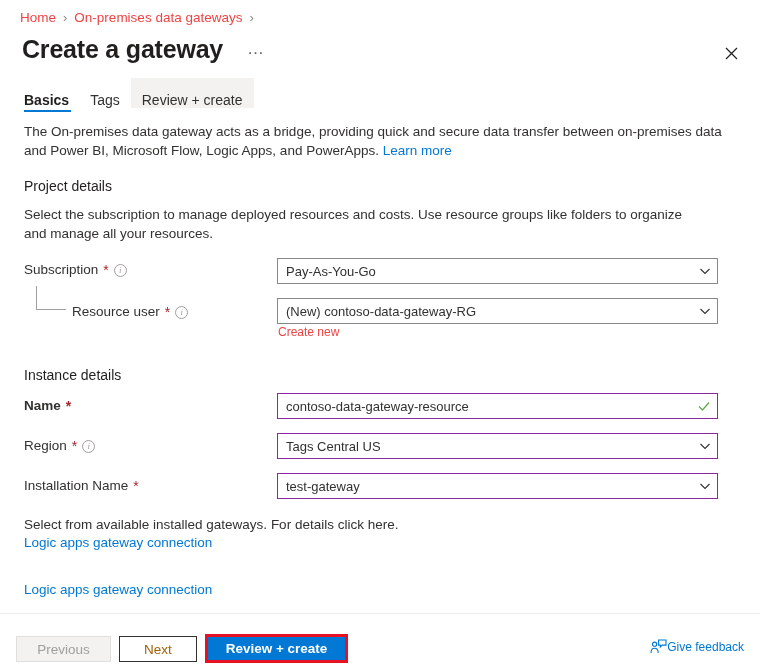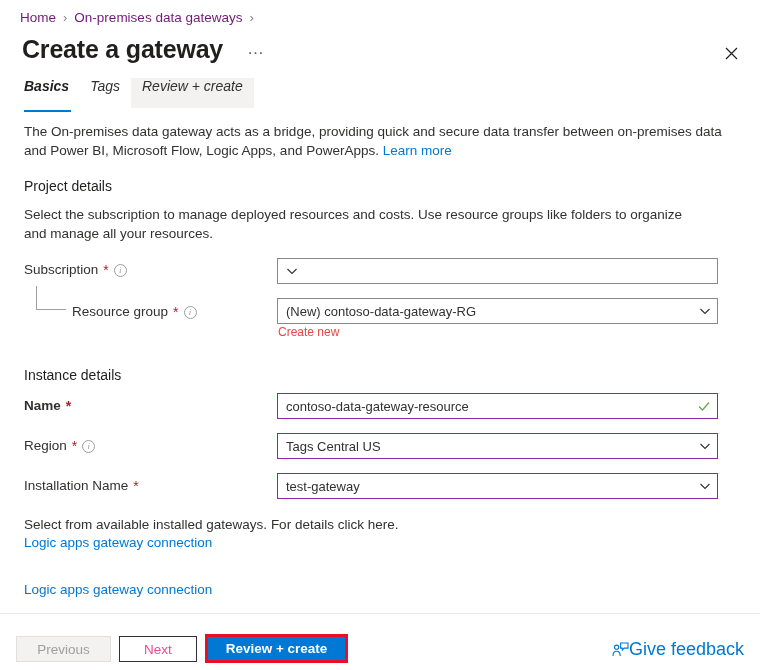--- a/index.html
+++ b/index.html
@@ -12,21 +12,21 @@
     overflow: hidden;
   }
   .page { position: relative; width: 760px; height: 670px; background: #fff; }
 
   
   .breadcrumb {
     position: absolute; left: 20px; top: 10px;
     display: flex; align-items: center; gap: 7px;
     font-size: 13.5px;
   }
-  .bc-link { color: #701a75; cursor: pointer; }
+  .bc-link { color: #ef4444; cursor: pointer; }
   .bc-sep { color: #8a8886; font-size: 13px; line-height: 1; }
 
   
   .title-row {
     position: absolute; left: 22px; top: 36px;
     display: flex; align-items: baseline; gap: 20px;
   }
   .page-title {
     font-size: 25px; font-weight: 600; color: #201f1e;
     letter-spacing: -0.2px; line-height: 1.1;
@@ -43,24 +43,23 @@
   }
   .close-btn svg { display: block; }
 
   
   .tabs {
     position: absolute; left: 22px; top: 78px;
     display: flex; align-items: stretch; height: 30px;
   }
   .tab {
     position: relative; padding: 0 11px;
-    display: flex; align-items: flex-start;
+    display: flex; align-items: flex-end;
     font-size: 14px; color: #323130; cursor: pointer;
     white-space: nowrap;
-    font-style: italic;
   }
   .tab:first-child { padding-left: 2px; padding-right: 10px; }
   .tab.active { font-weight: 600; color: #201f1e; }
   .tab.active::after {
     content: ""; position: absolute;
     left: 2px; right: 8px; bottom: -4px; height: 2px;
     background: #0078d4;
   }
   .tab.hovered { background: #f3f2f1; }
 
@@ -142,31 +141,31 @@
     display: flex; align-items: center; justify-content: center;
     font-size: 13.5px; cursor: pointer; background: #fff;
   }
   .btn-previous {
     left: 16px; width: 95px;
     border: 1px solid #e1dfdd; color: #a19f9d; cursor: default;
     background: #f3f2f1;
   }
   .btn-next {
     left: 119px; width: 78px;
-    border: 1px solid #323130; color: #ec4899;
+    border: 1px solid #323130; color: #a16207;
   }
   .btn-review {
     left: 205px; width: 143px; height: 29px; top: 634px;
     background: #0078d4; color: #fff; font-weight: 600;
     border: 3px solid #e81123;
   }
   .feedback {
     position: absolute; right: 16px; top: 639px;
     display: flex; align-items: center; 
-    font-size: 18px; color: #0078d4; cursor: pointer;
+    font-size: 12px; color: #0078d4; cursor: pointer;
   }
   .fb-icon { width: 17px; height: 16px; display: block; }
 </style>
 </head>
 <body>
 
 <div class="page">
 
   <div class="breadcrumb">
     <span class="bc-link">Home</span>
@@ -205,31 +204,32 @@
 
   <div class="section-head" style="top:178px;">Project details</div>
   <div class="sub-desc" style="top:205px;">Select the subscription to manage deployed resources and costs. Use resource groups like folders to organize and manage all your resources.</div>
 
   <div class="field-label" style="left:24px; top:262px;">
     <span>Subscription</span>
     <span class="req">*</span>
     <span class="info-icon">i</span>
   </div>
   <div class="ctl" style="top:258px;">
+    <span class="val">Pay-As-You-Go</span>
     <span class="chev">
       <svg width="12" height="12" viewBox="0 0 12 12">
           <path d="M1.5 4 L6 8.5 L10.5 4" stroke="#323130" stroke-width="1.1" fill="none"></path>
         </svg>
     </span>
   </div>
 
   <div class="tree-connector"></div>
 
   <div class="field-label" style="left:72px; top:304px;">
-    <span>Resource group</span>
+    <span>Resource user</span>
     <span class="req">*</span>
     <span class="info-icon">i</span>
   </div>
   <div class="ctl" style="top:298px;">
     <span class="val">(New) contoso-data-gateway-RG</span>
     <span class="chev">
       <svg width="12" height="12" viewBox="0 0 12 12">
           <path d="M1.5 4 L6 8.5 L10.5 4" stroke="#323130" stroke-width="1.1" fill="none"></path>
         </svg>
     </span>

